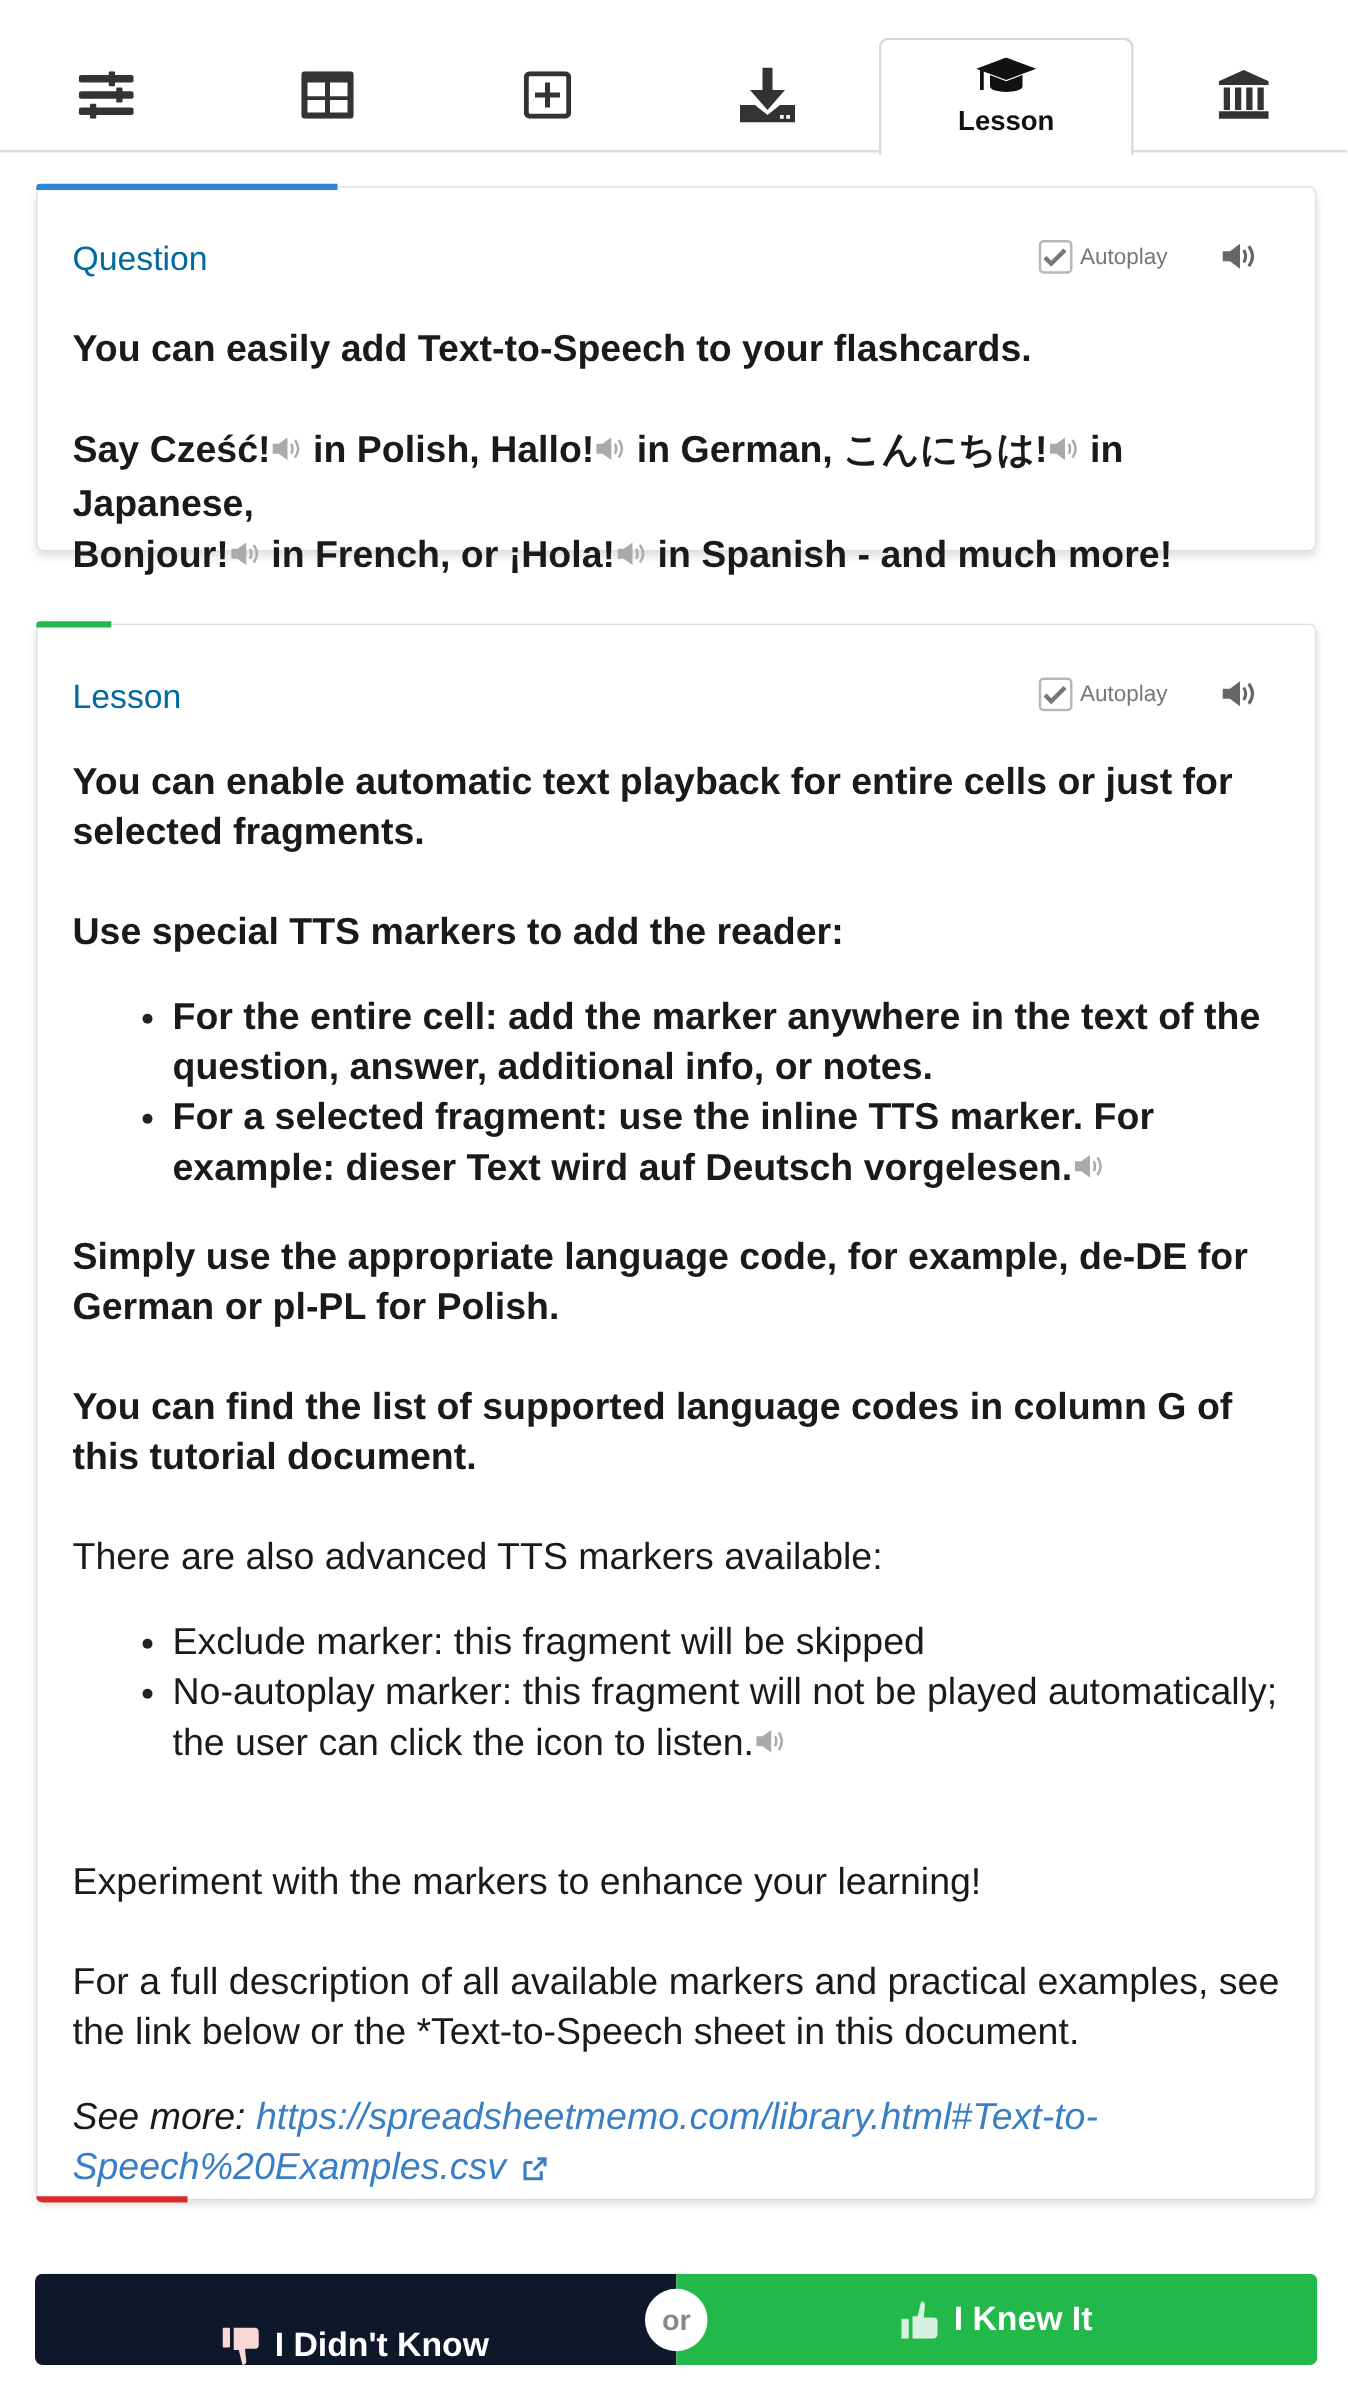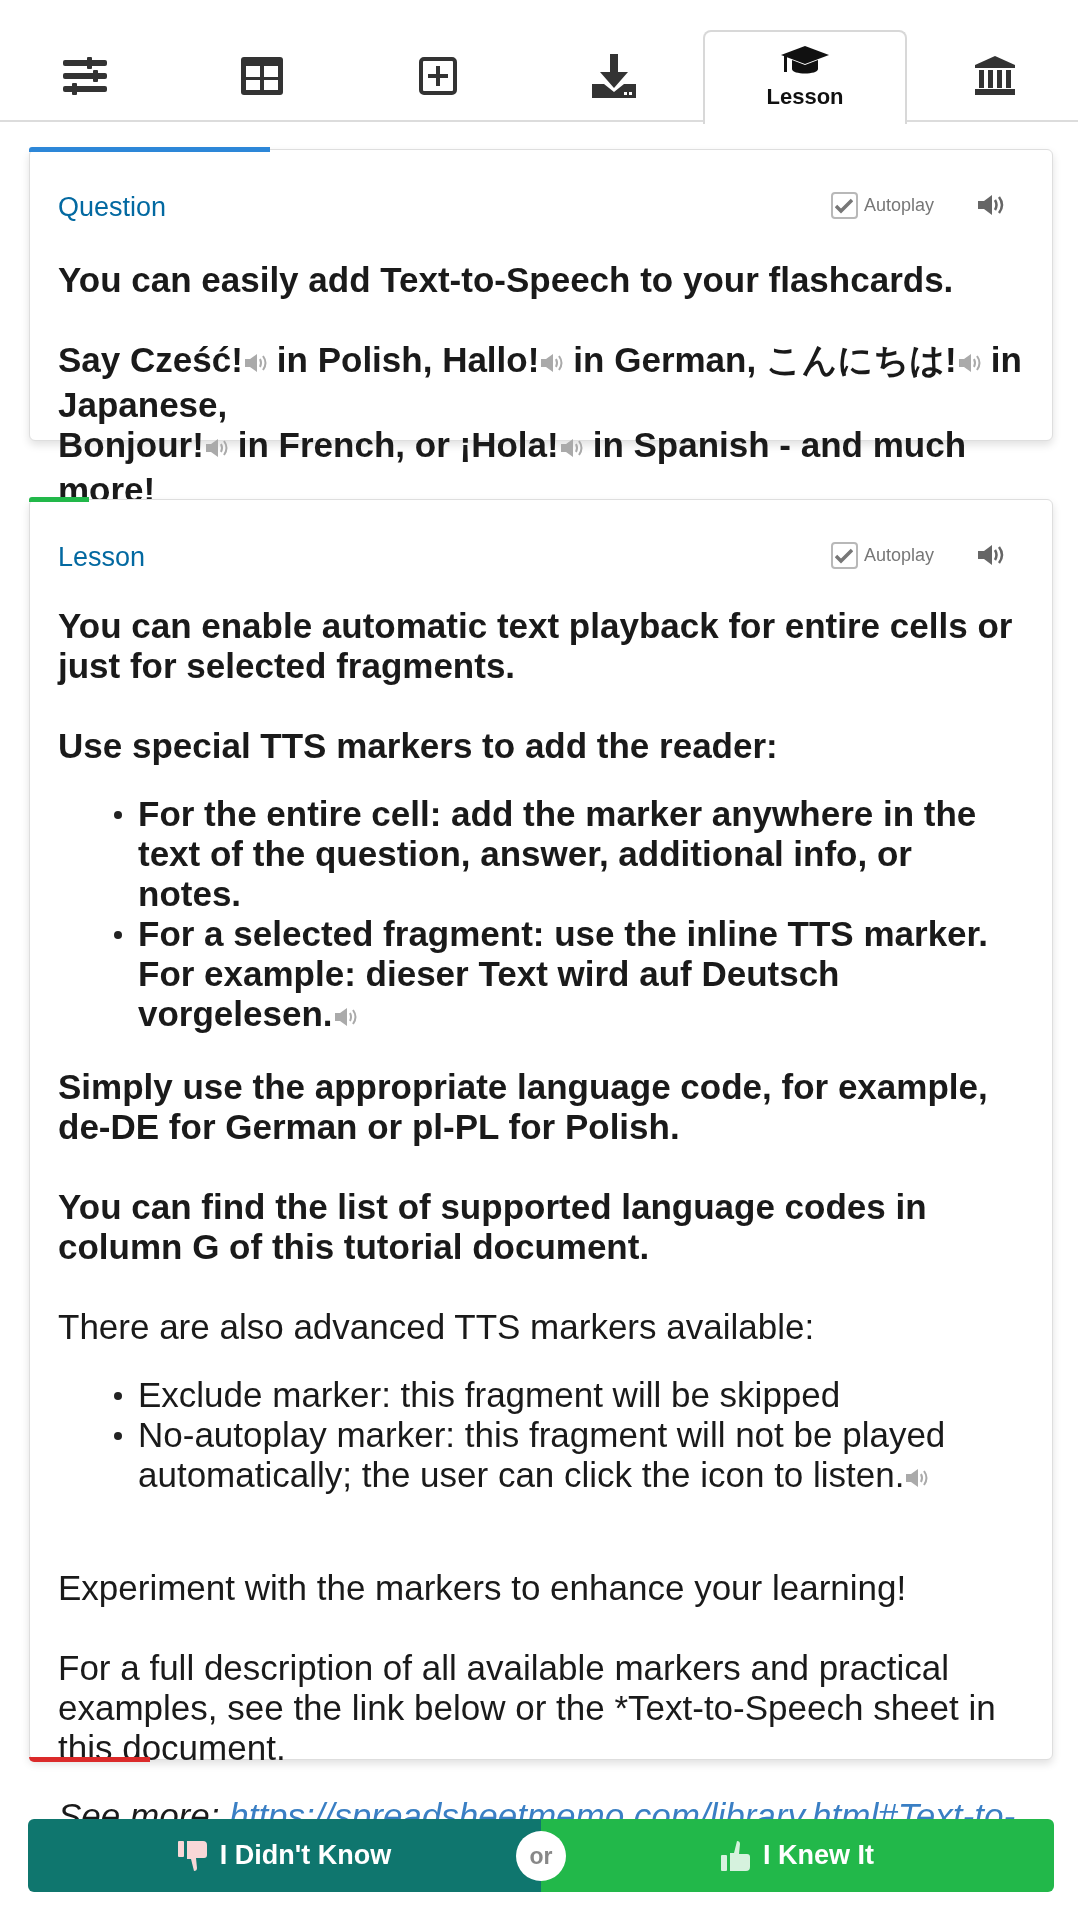--- a/index.html
+++ b/index.html
@@ -17,35 +17,35 @@
   .card-wrap { position: absolute; left: 29px; width: 1024px; }
   .progress { position: absolute; top: 0; height: 5px; border-radius: 3px 0 0 0; }
   .card { position: absolute; left: 0; top: 2px; width: 1024px; background: #fff; border: 1px solid #dedede; border-radius: 6px; box-shadow: 0 4px 8px rgba(0,0,0,0.12); }
   .card-head { position: relative; height: 60px; }
   .card-title { position: absolute; left: 28px; top: 42px; font-size: 27px; color: #0369a1; font-weight: normal; }
   .autoplay { position: absolute; right: 118px; top: 42px; display: flex; align-items: center; gap: 6px; cursor: pointer; }
   .chk { width: 27px; height: 27px; border: 2px solid #b8b8b8; border-radius: 4px; display: flex; align-items: center; justify-content: center; background: #fff; }
   .autoplay-label { font-size: 18px; color: #777; }
   .speaker-btn { position: absolute; right: 46px; top: 44px; cursor: pointer; }
 
-  .card-body { padding: 0 28px 0 28px; font-size: 35px; line-height: 40px; color: #1a1a1a; }
+  .card-body { padding: 0 28px 0 28px; font-size: 30px; line-height: 40px; color: #1a1a1a; }
   .b { font-weight: bold; }
   .para { margin: 0; }
   .gap { height: 40px; }
   ul.list { list-style: none; margin: 0; padding-left: 80px; }
   ul.list li { position: relative; }
   ul.list li::before { content: ""; position: absolute; left: -24px; top: 17px; width: 8px; height: 8px; border-radius: 50%; background: #222; }
   .inline-spk { display: inline-block; vertical-align: middle; margin: 0 8px 4px 2px; }
   .link { color: #3a7fc4; font-style: italic; text-decoration: none; }
   .see { font-style: italic; }
 
   
   .answer-bar { position: absolute; left: 28px; top: 1819px; width: 1026px; height: 73px; border-radius: 6px; overflow: hidden; display: flex; }
   .btn { flex: 1; display: flex; align-items: center; justify-content: center; color: #fff; font-size: 27px; font-weight: bold; cursor: pointer; gap: 12px; }
-  .btn-no { background: #0f766e; }
+  .btn-no { background: #0f172a; align-items: flex-end; }
   .btn-yes { background: #22b84a; }
   .or { position: absolute; left: 488px; top: 12px; width: 50px; height: 50px; border-radius: 50%; background: #fff; color: #888; font-size: 23px; font-weight: bold; display: flex; align-items: center; justify-content: center; }
 </style>
 </head>
 <body>
 
 <div class="tabbar">
   <div class="tab" style="left:-15px;">
     <svg width="44" height="38" viewBox="0 0 44 38">
       <rect x="0" y="3" width="44" height="6" rx="2" fill="#333"></rect>

